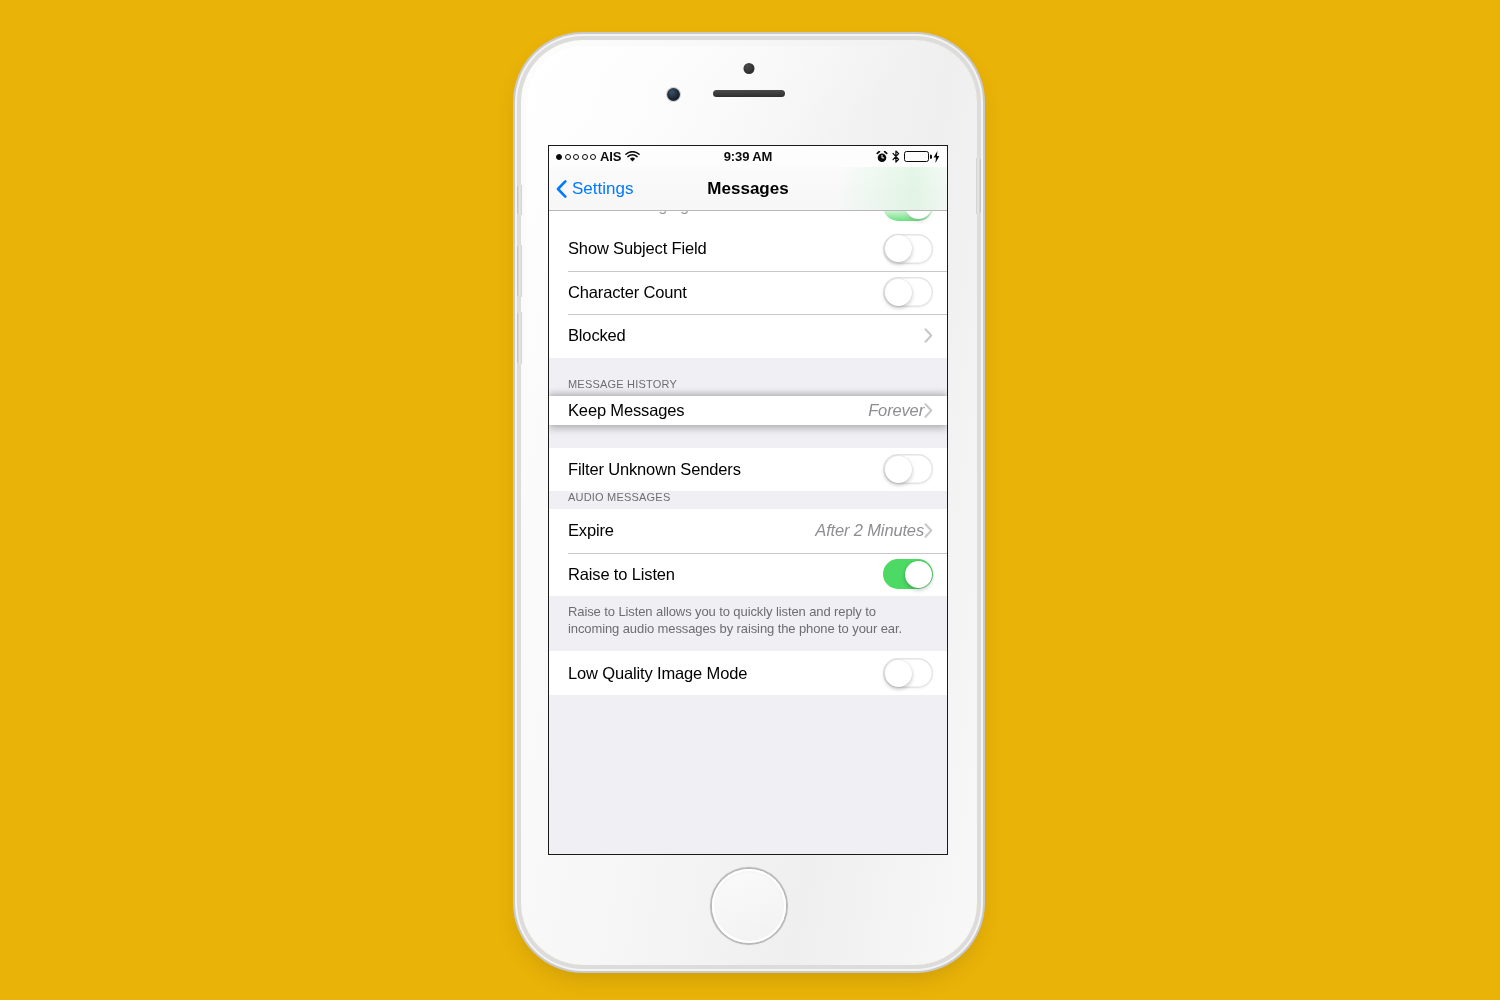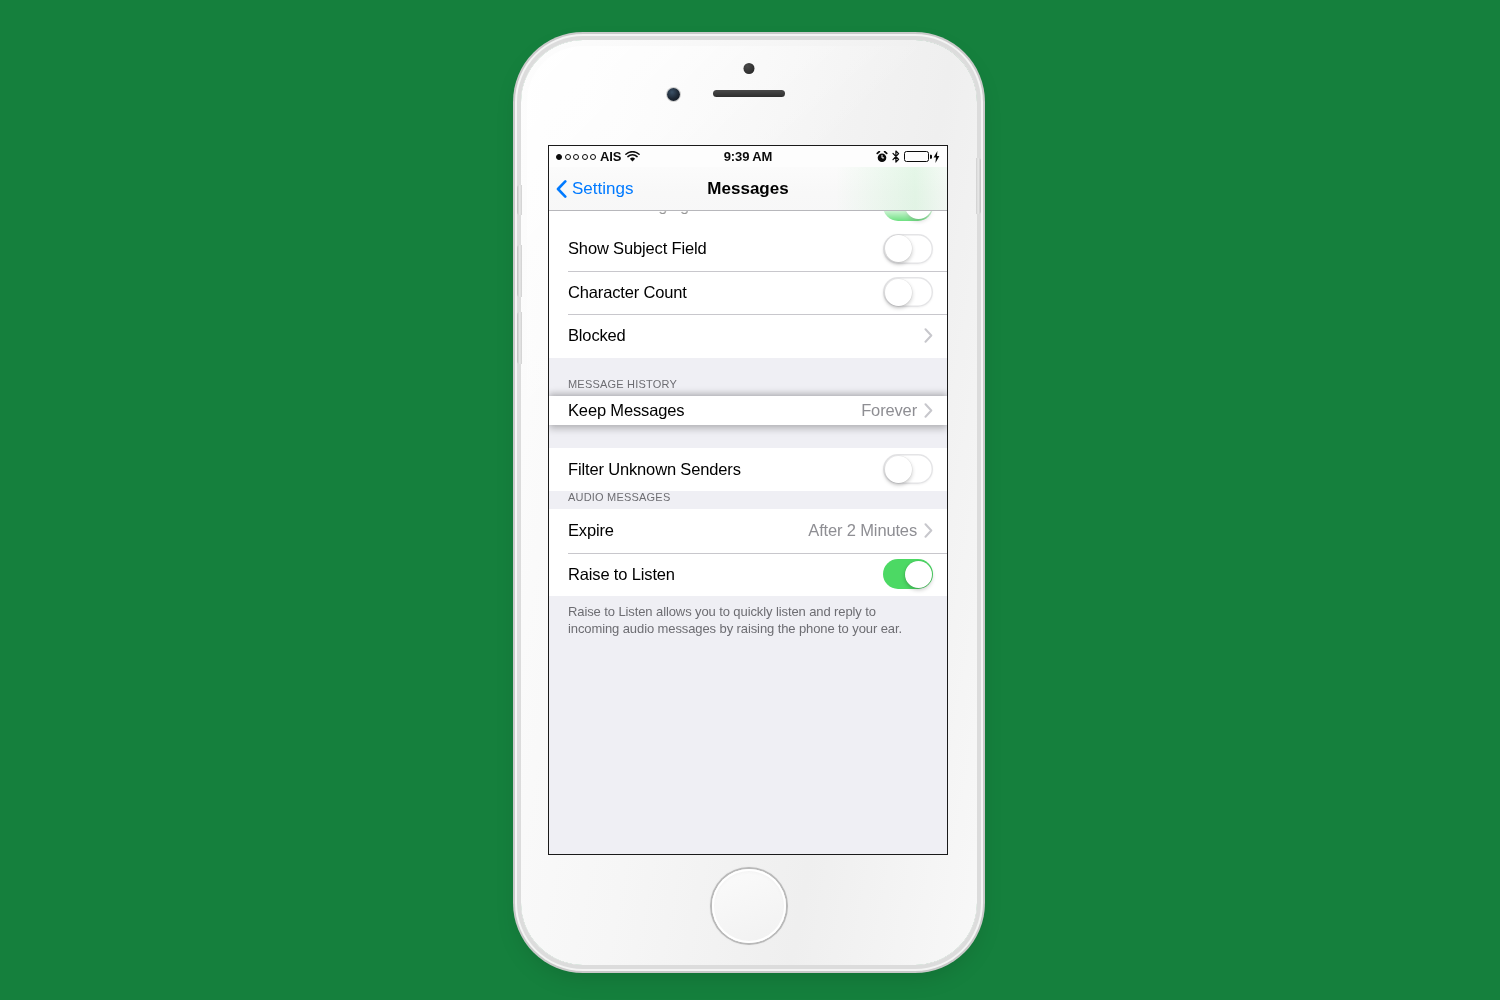--- a/index.html
+++ b/index.html
@@ -10,21 +10,21 @@
     overflow: hidden;
     background: #f2f2f2;
     font-family: "Liberation Sans", sans-serif;
     -webkit-font-smoothing: antialiased;
   }
 
   #stage {
     position: relative;
     width: 1500px;
     height: 1000px;
-    background: #15803d;
+    background: #eab308;
   }
 
   
   #phone {
     position: absolute;
     left: 521px;
     top: 40px;
     width: 456px;
     height: 925px;
     border-radius: 62px;
@@ -248,21 +248,21 @@
   }
   .row-label {
     font-size: 16.5px;
     color: #000;
     letter-spacing: -0.15px;
   }
   .row-right {
     margin-left: auto;
     display: flex;
     align-items: center;
-    gap: 7px;
+    font-style: italic;
   }
   .row-value {
     font-size: 16.5px;
     color: #8e8e93;
     letter-spacing: -0.15px;
   }
   .chev-right { width: 9px; height: 15px; flex: none; }
 
   
   #row-mms-clipped {
@@ -511,19 +511,29 @@
             <span class="row-label">Raise to Listen</span>
             <span class="row-right">
               <span class="toggle on">
                 <span class="knob"></span>
               </span>
             </span>
           </div>
         </div>
         <div class="section-footer">Raise to Listen allows you to quickly listen and reply to incoming audio messages by raising the phone to your ear.</div>
 
+        <div class="group">
+          <div class="row">
+            <span class="row-label">Low Quality Image Mode</span>
+            <span class="row-right">
+              <span class="toggle off">
+                <span class="knob"></span>
+              </span>
+            </span>
+          </div>
+        </div>
 
       </div>
     </div>
 
     <div id="home-button"></div>
   </div>
 </div>
 
 </body></html>

